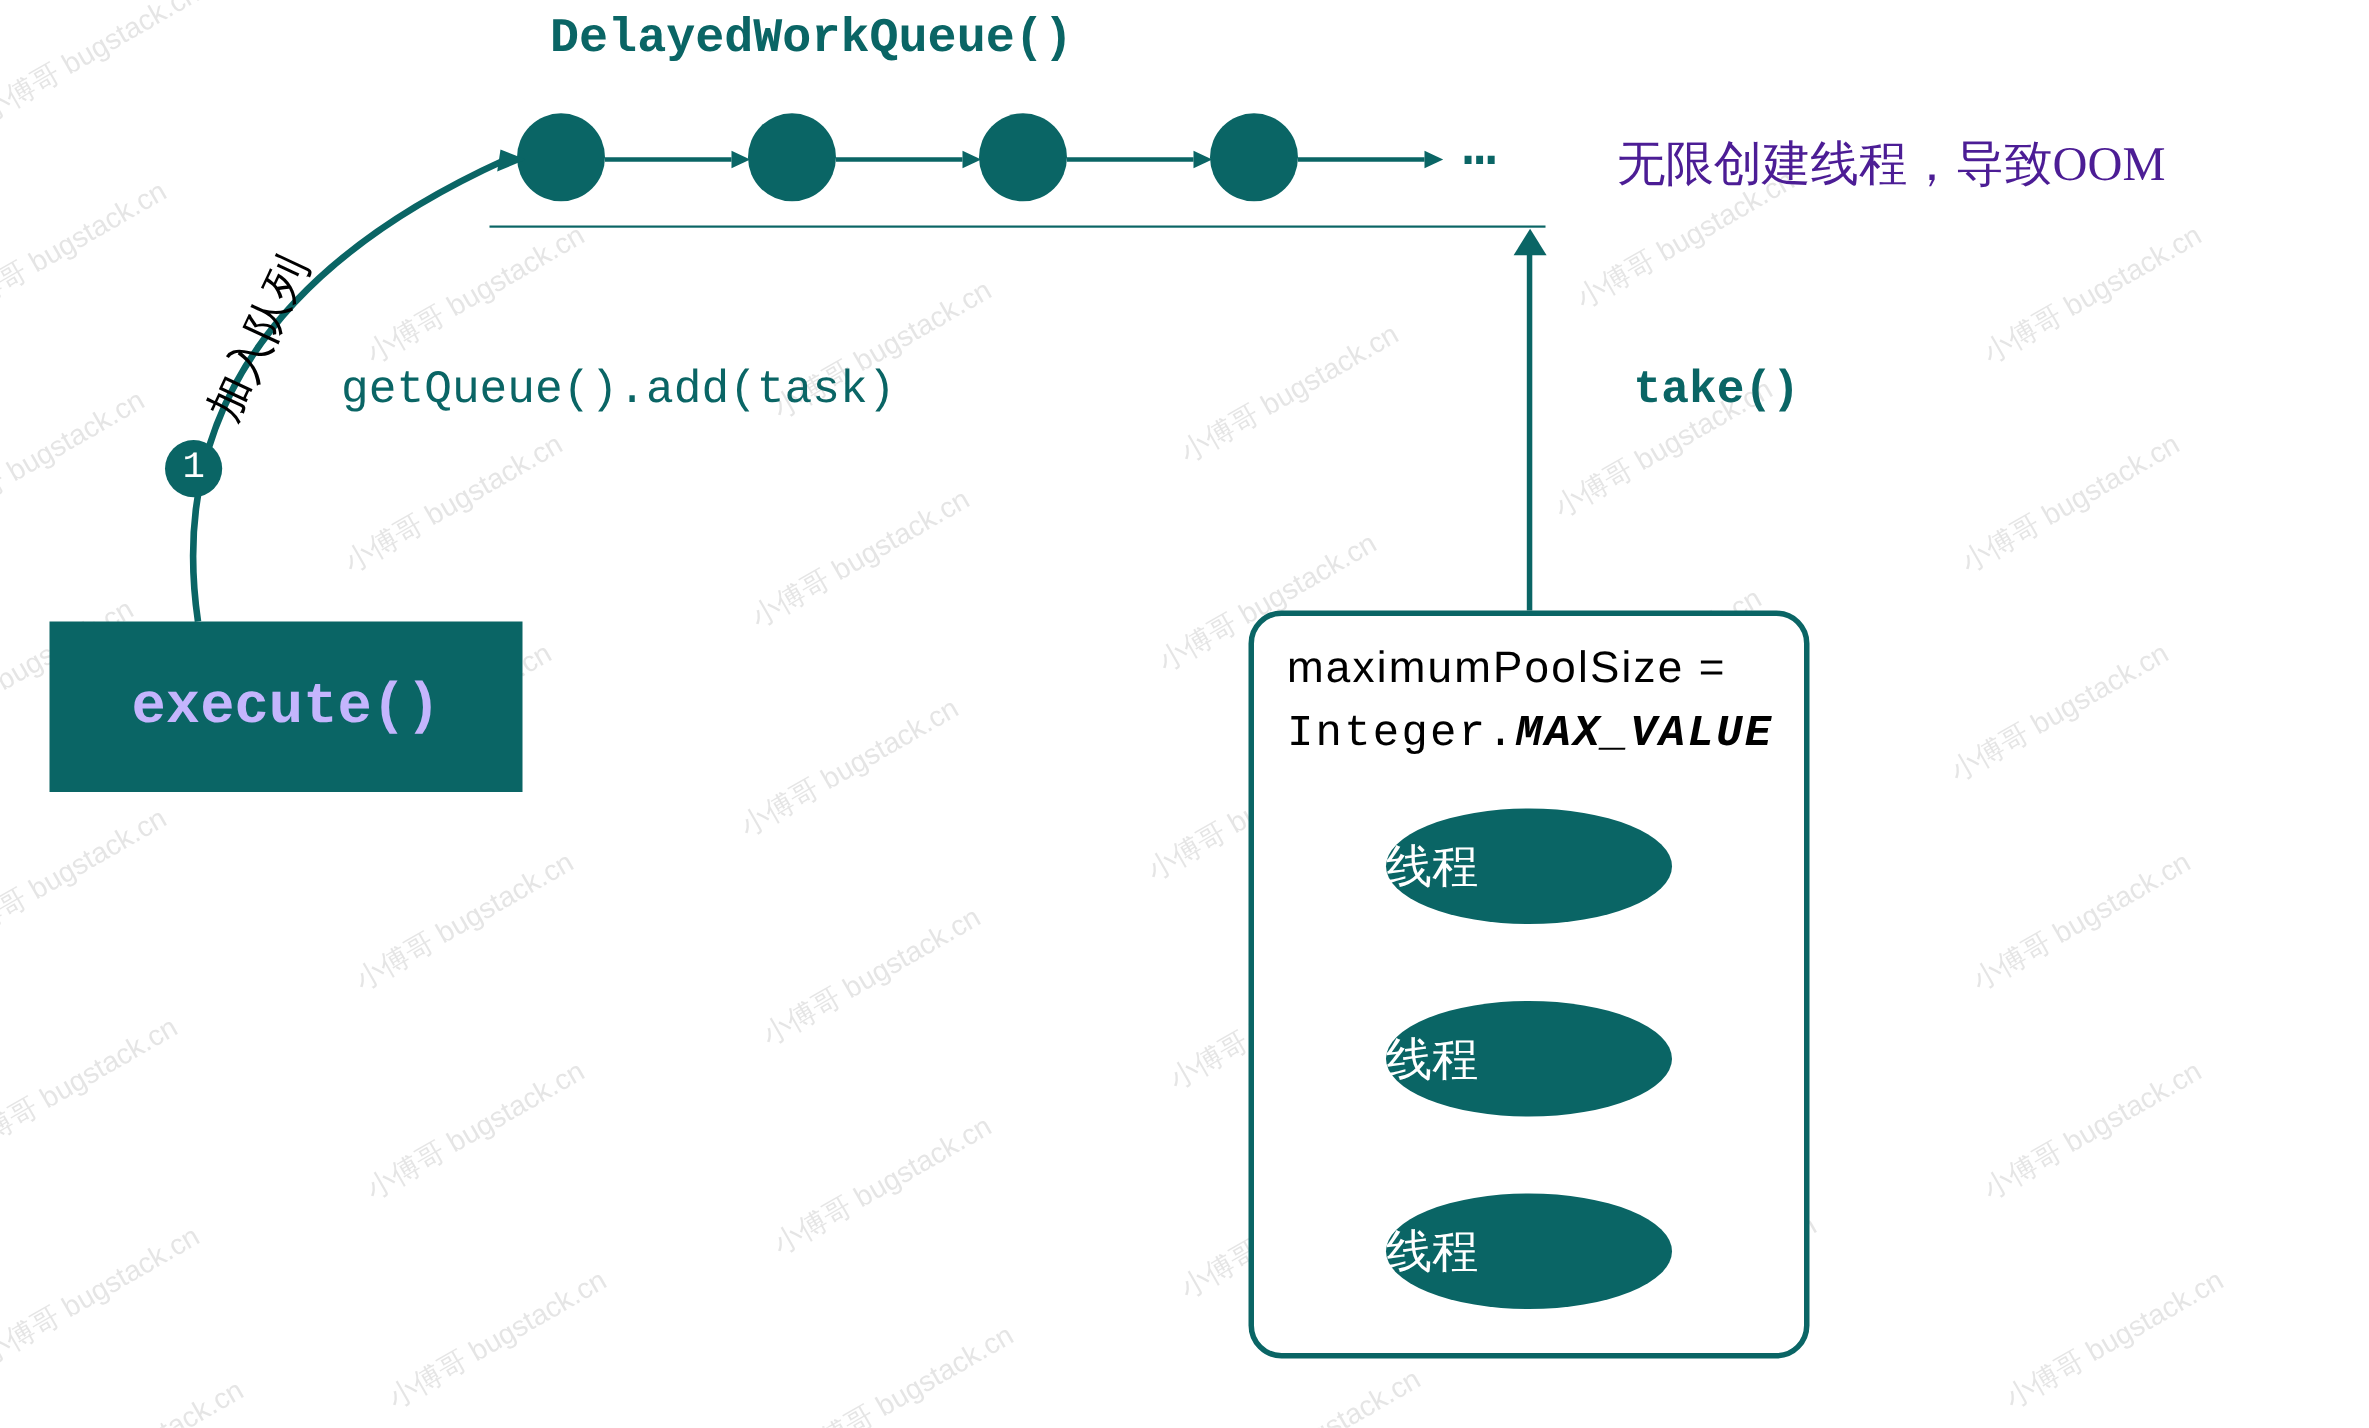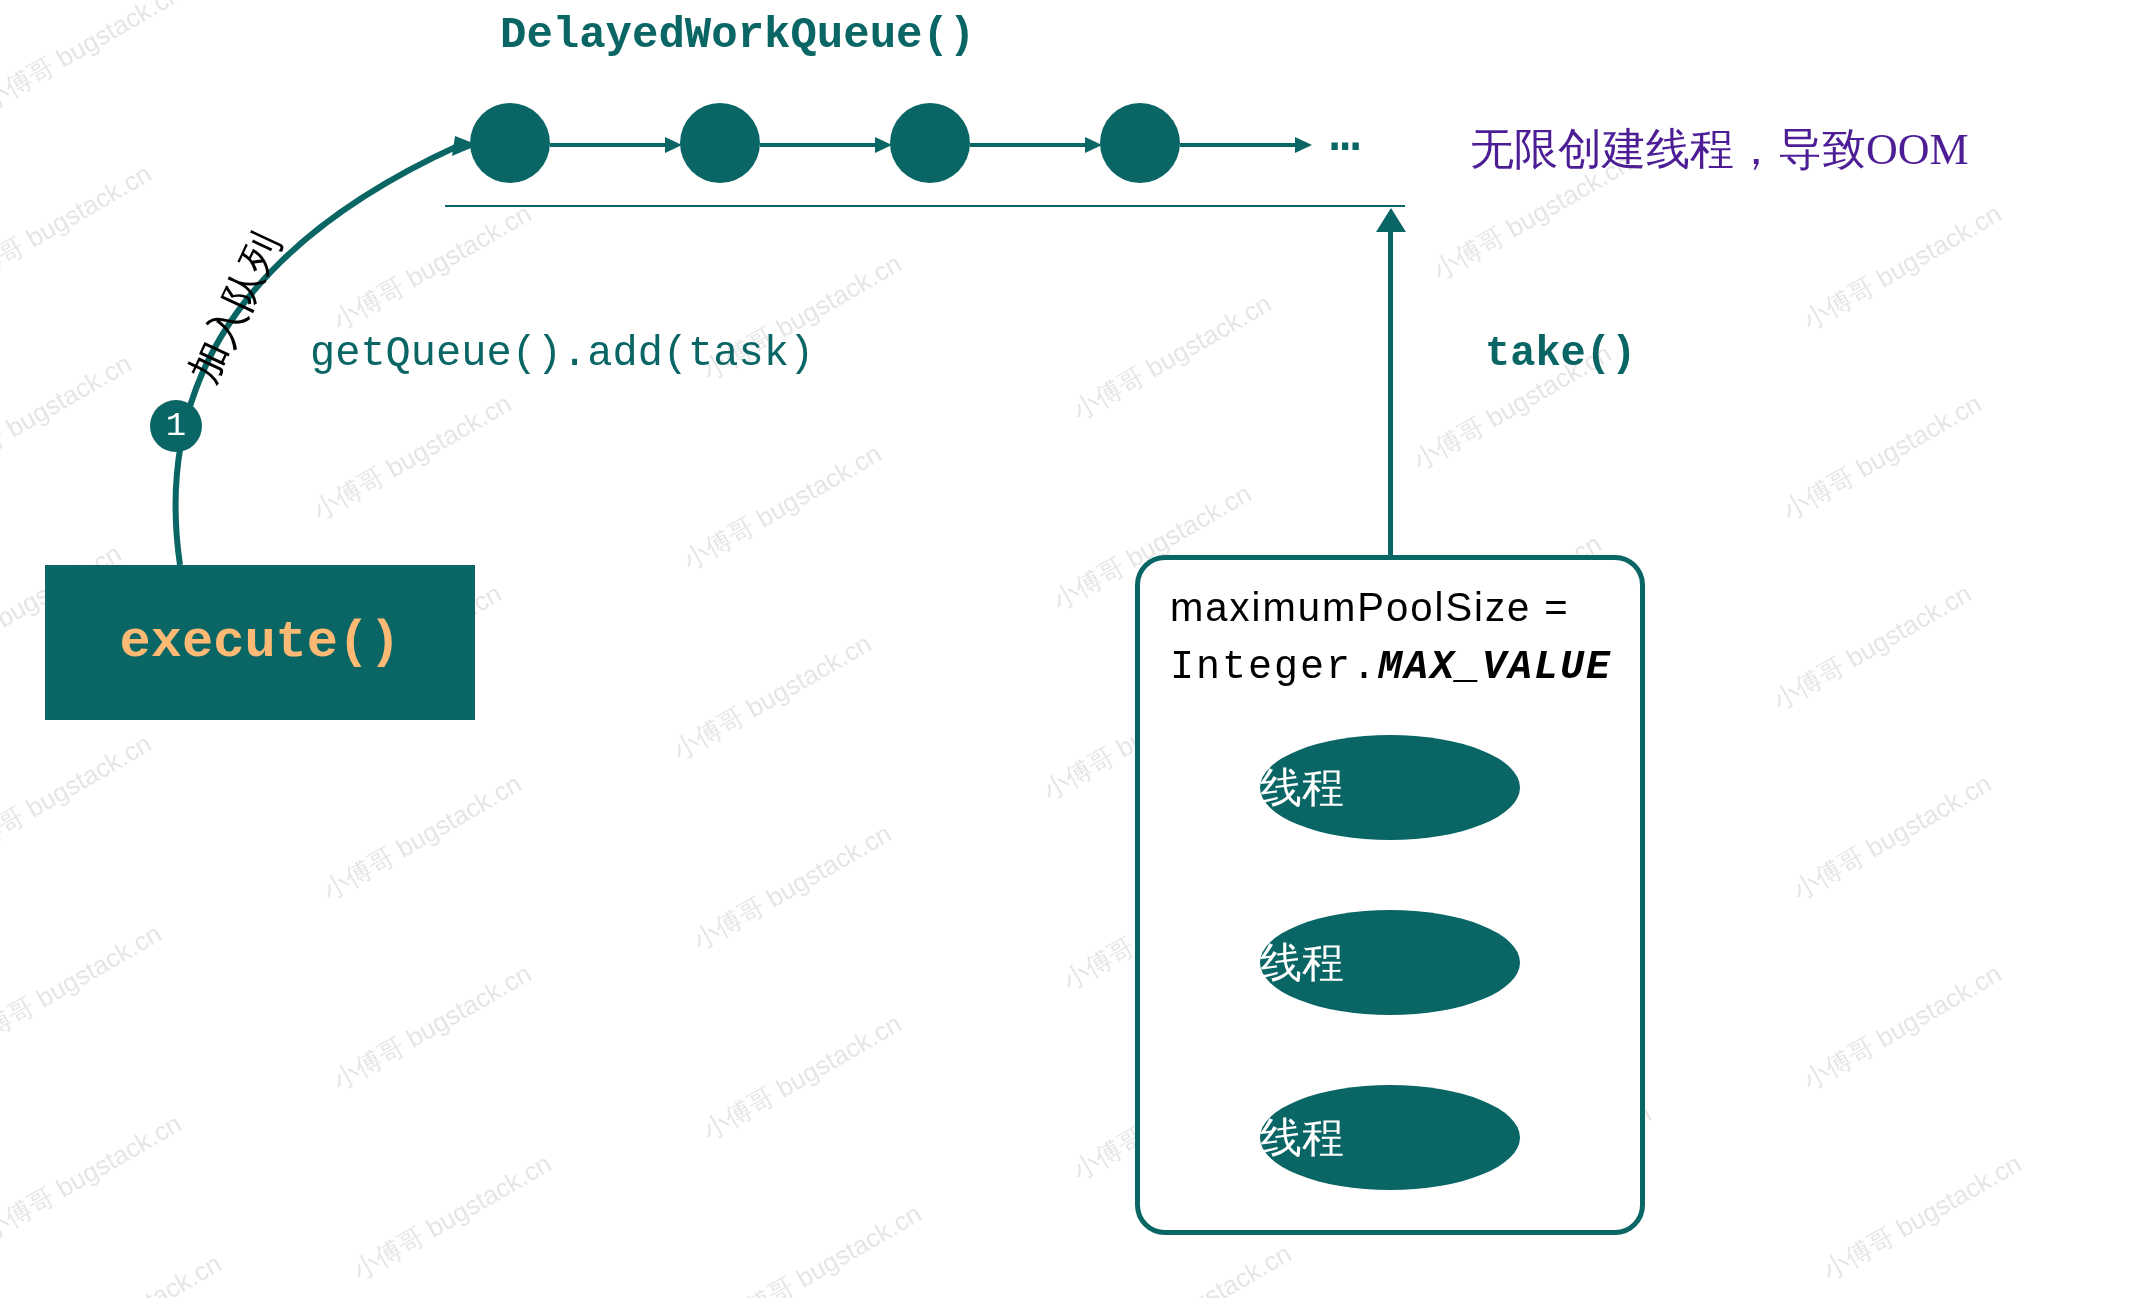--- a/index.html
+++ b/index.html
@@ -57,21 +57,21 @@
     height: 2px;
     background: #0a6565;
   }
   .execute-box {
     position: absolute;
     left: 45px;
     top: 565px;
     width: 430px;
     height: 155px;
     background: #0a6565;
-    color: #fdba74;
+    color: #c4b5fd;
     font-size: 52px;
     font-weight: bold;
     font-family: "Courier New", monospace;
     display: flex;
     align-items: center;
     justify-content: center;
   }
   .curve-arrow {
     position: absolute;
   }

